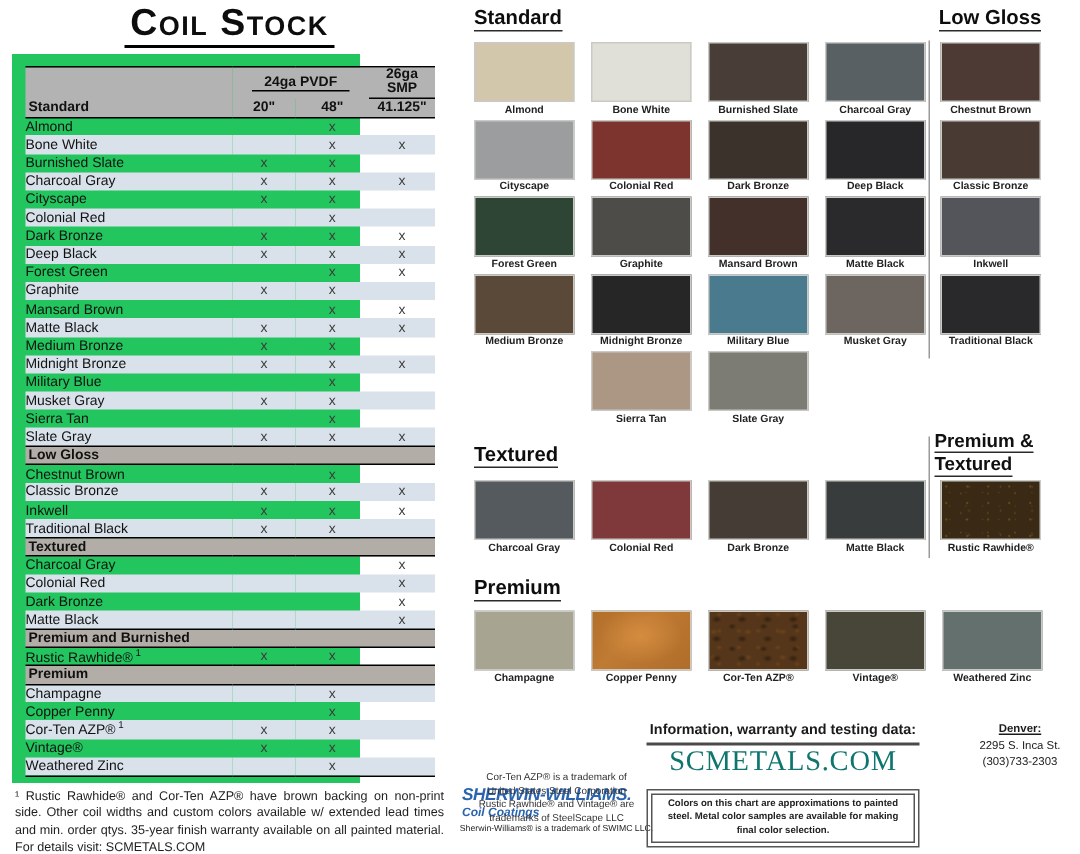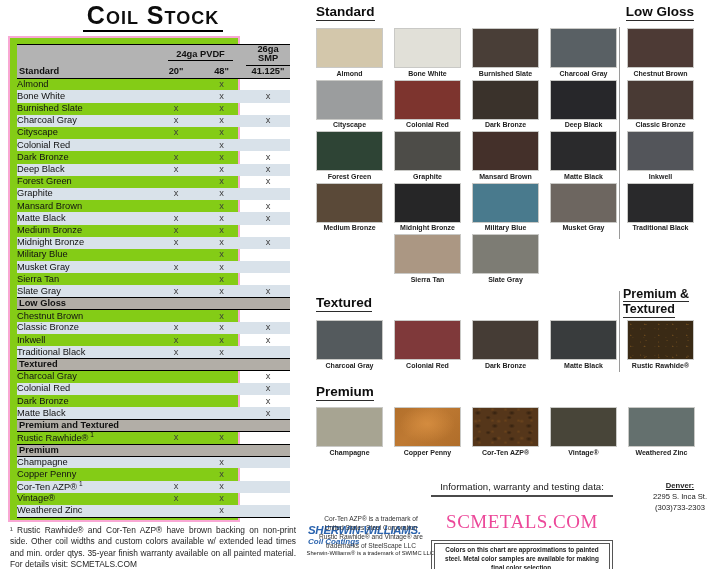--- a/index.html
+++ b/index.html
@@ -9,21 +9,21 @@
     font-family: "Liberation Sans", sans-serif; color: #111; overflow: hidden; border-radius: 11px;
   }
   
   .title-wrap { position: absolute; left: 8px; top: 1px; width: 290px; text-align: center; }
   .doc-title {
     display: inline-block; font-size: 25px; font-weight: bold; font-variant: small-caps;
     letter-spacing: 1px; border-bottom: 2.5px solid #000; padding: 0 4px 0 4px; color:#0d0d0d;
   }
   .table-box {
     position: absolute; left: 8px; top: 36px; width: 232px; height: 486px;
-    border: 2px solid #f9a8d4; background: #84cc16; padding: 6px 8px 6px 7px;
+    border: 2px solid #22c55e; background: #22c55e; padding: 6px 8px 6px 7px;
   }
   table.coil { width: 100%; height: 100%; border-collapse: collapse; table-layout: fixed; }
   table.coil td, table.coil th { font-size: 9.3px; line-height: 1; padding: 0; height: 12.2px; vertical-align: middle; }
   col.c-name { width: 138px; } col.c-20 { width: 42px; } col.c-48 { width: 49px; } col.c-smp { width: 44px; }
   tr.hdr1 td { background: #b3b3b3; border-top: 1px solid #000; text-align: center; font-weight: bold; }
   tr.hdr2 td { background: #b3b3b3; border-bottom: 1.5px solid #000; font-weight: bold; text-align: center; }
   tr.hdr2 td.name-cell { text-align: left; padding-left: 2px; }
   .grp-underline { display: inline-block; border-bottom: 1px solid #000; padding: 0 8px 1.5px 8px; }
   td.name-cell { text-align: left; padding-left: 9px; }
   td.mark-cell { text-align: center; color: #3c3c3c; }
@@ -66,22 +66,22 @@
     background-size: 17px 13px, 21px 15px, 13px 11px, 23px 17px; }
   .tex-copper { background-image: radial-gradient(ellipse at 50% 42%, rgba(224,150,70,.65) 0%, rgba(191,122,51,0) 60%),
       linear-gradient(135deg, rgba(140,80,20,.25), rgba(0,0,0,0) 40%, rgba(140,80,20,.3)); }
   
   .logo-block { position: absolute; left: 308px; top: 504px; width: 128px; margin-top: 20px; }
   .logo-main { font-size: 11.5px; font-weight: bold; font-style: italic; color: #2a63ae; letter-spacing: -0.3px; text-transform: uppercase; }
   .logo-sub { font-size: 8px; font-weight: bold; font-style: italic; color: #2a63ae; margin-top: 1px; }
   .tm-block { position: absolute; left: 301px; top: 515px; width: 140px; text-align: center; font-size: 6.6px; line-height: 1.35; color: #333; }
   .swimc { position: absolute; left: 301px; top: 550px; width: 140px; text-align: center; font-size: 5.8px; color: #222; }
   .info-block { position: absolute; left: 431px; top: 481px; width: 182px; text-align: center; }
-  .info-head { font-size: 9.6px; font-weight: normal; padding-bottom: 3px; border-bottom: 2px solid #4a4a4a; color: #1a1a1a; }
-  .website { font-family: "Liberation Serif", serif; font-size: 19px; letter-spacing: 0.5px; margin-top: 14px; color: #ec4899; }
+  .info-head { font-size: 9.6px; font-weight: bold; padding-bottom: 3px; border-bottom: 2px solid #4a4a4a; color: #1a1a1a; }
+  .website { font-family: "Liberation Serif", serif; font-size: 19px; letter-spacing: 0.5px; margin-top: 0; color: #0f766e; }
   .disclaimer { margin-top: 7px; border: 1px solid #555; outline: 1px solid #555; outline-offset: -4px;
     padding: 5px 6px; font-size: 6.4px; font-weight: bold; line-height: 1.4; color: #222; }
   .addr-block { position: absolute; left: 640px; top: 481px; width: 80px; text-align: center; font-size: 7.6px; line-height: 1.42; color: #1a1a1a; }
   .addr-city { font-weight: bold; text-decoration: underline; }
 </style>
 </head>
 <body>
 
 <div class="page">
 
@@ -265,21 +265,21 @@
             <td class="mark-cell"></td>
             <td class="mark-cell">x</td>
           </tr>
           <tr class="alt">
             <td class="name-cell">Matte Black</td>
             <td class="mark-cell"></td>
             <td class="mark-cell"></td>
             <td class="mark-cell">x</td>
           </tr>
           <tr class="section-row">
-            <td colspan="4">Premium and Textured</td>
+            <td colspan="4">Premium and Burnished</td>
           </tr>
           <tr>
             <td class="name-cell">Rustic Rawhide®<sup> 1</sup></td>
             <td class="mark-cell">x</td>
             <td class="mark-cell">x</td>
             <td class="mark-cell"></td>
           </tr>
           <tr class="section-row">
             <td colspan="4">Premium</td>
           </tr>

